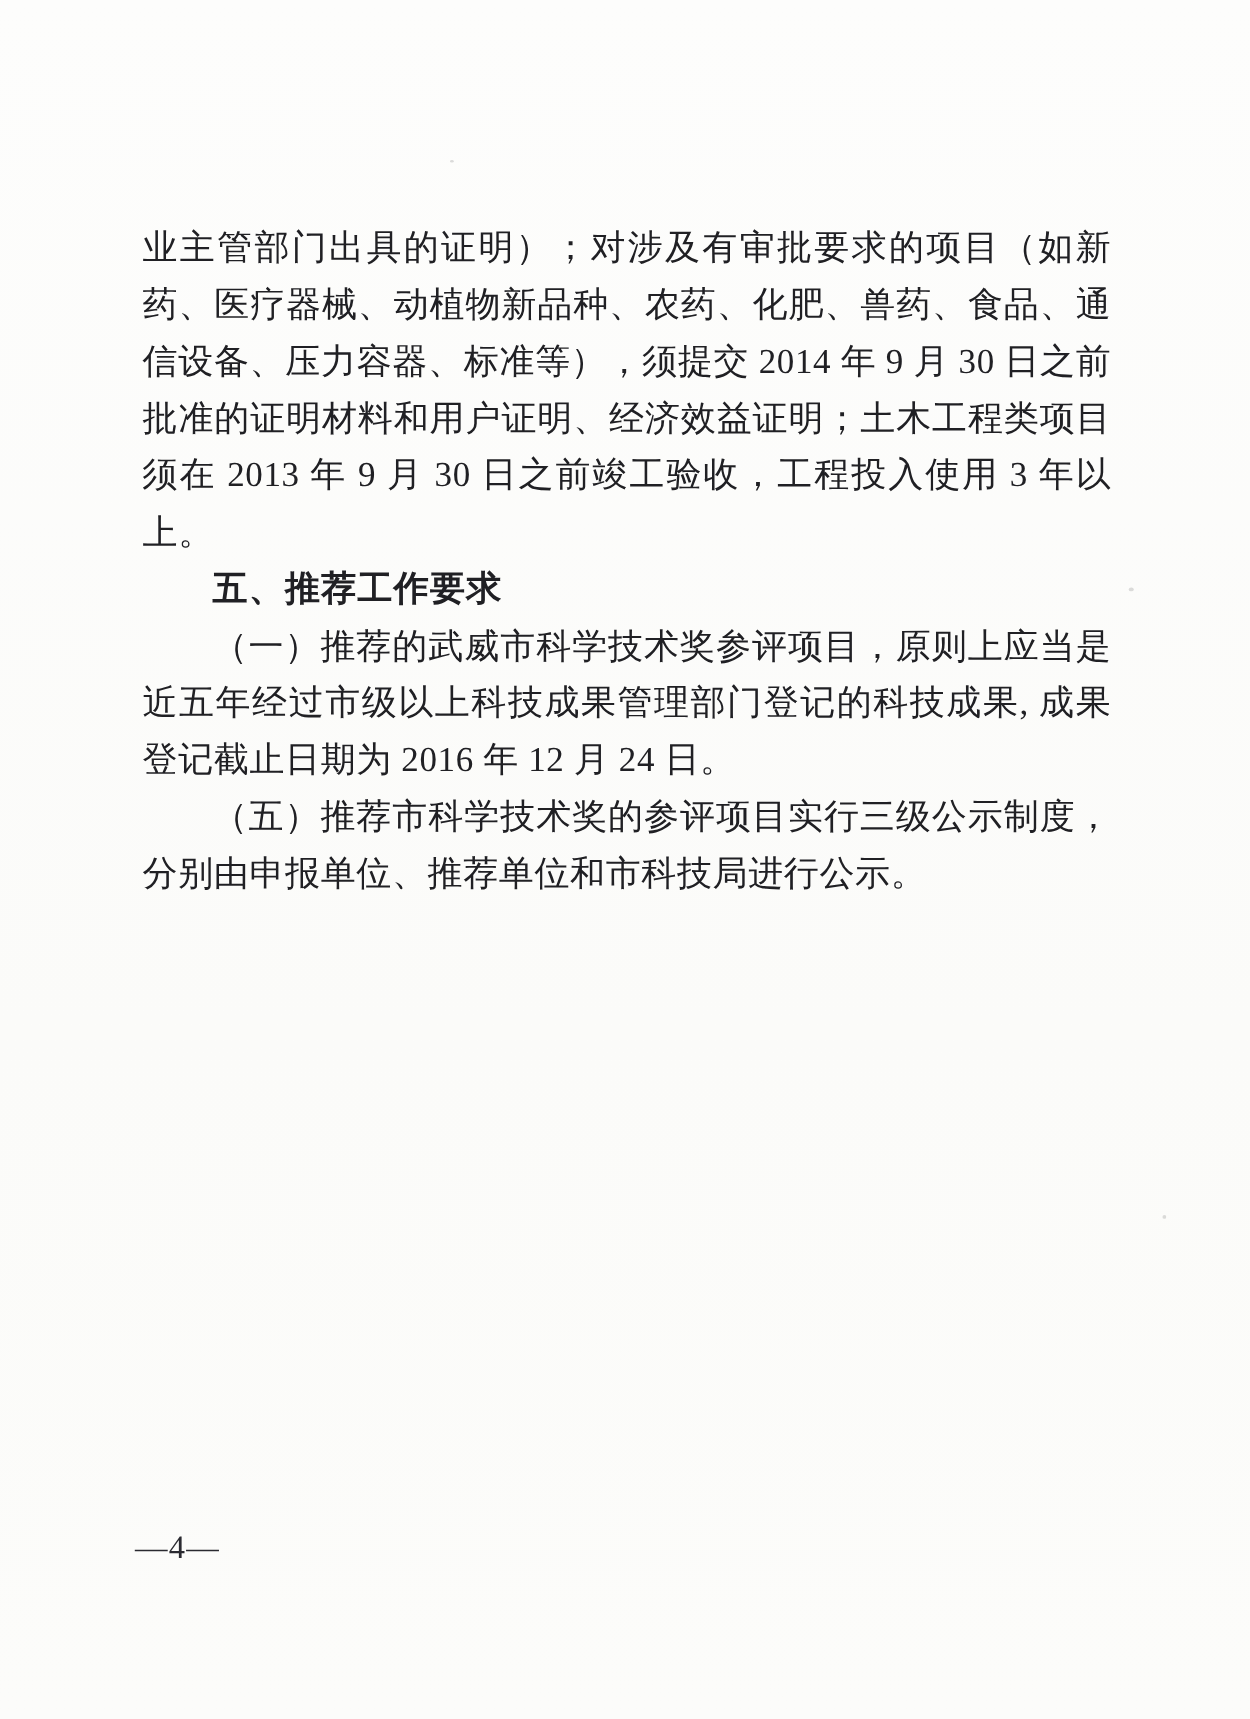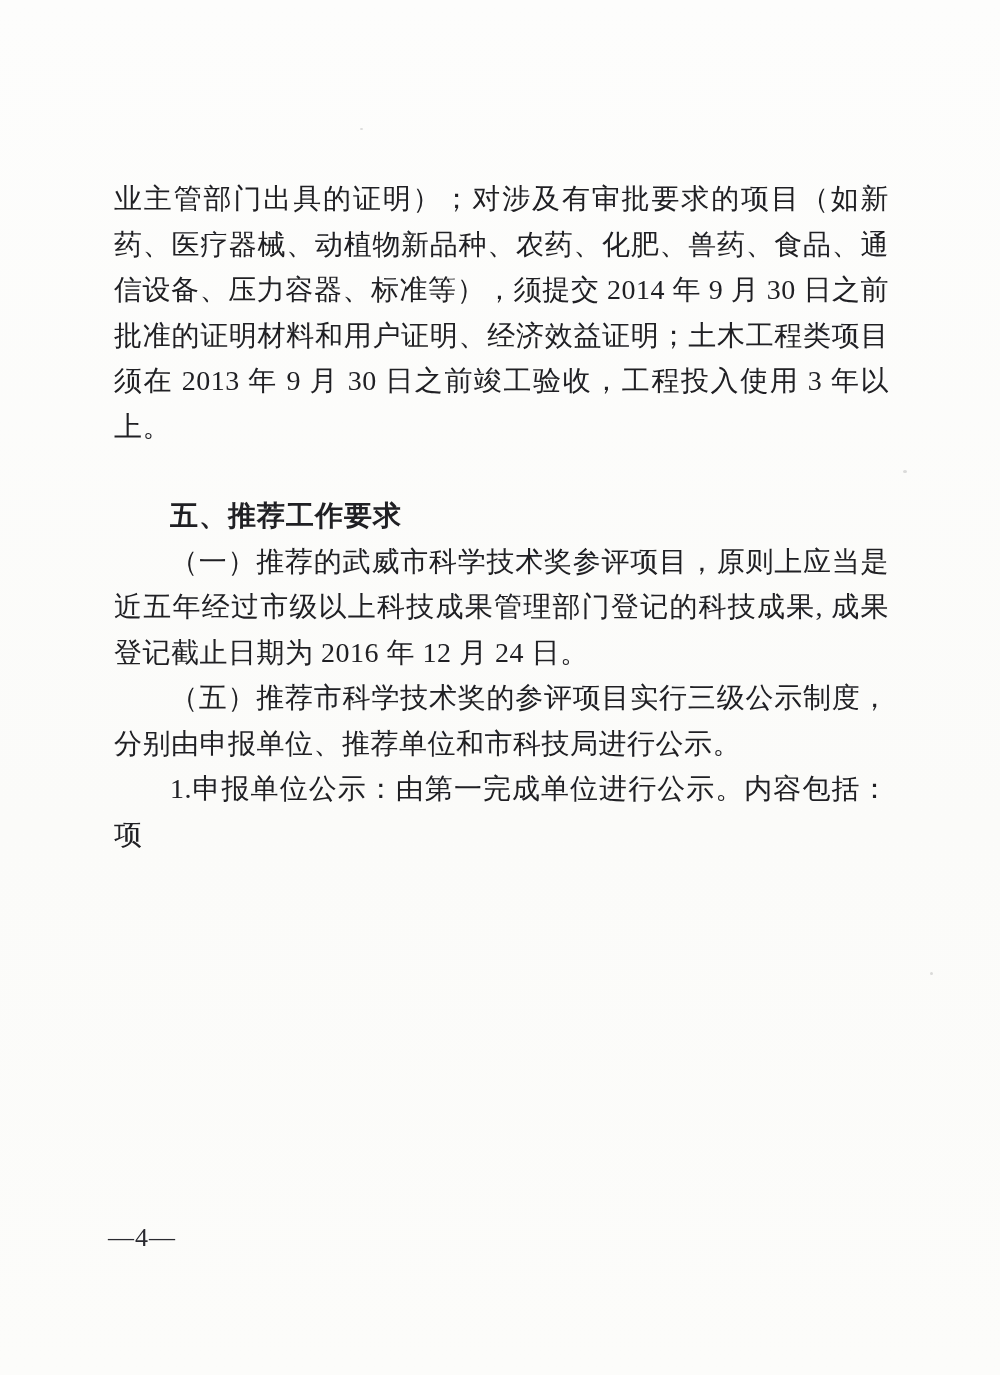--- a/index.html
+++ b/index.html
@@ -38,21 +38,20 @@
     letter-spacing: 0.5px;
     word-break: break-all;
   }
   .para.indent {
     text-indent: 2em;
   }
   .para.heading {
     text-indent: 2em;
     font-weight: 700;
     letter-spacing: 1px;
-    margin-top: 44px;
   }
   .page-number {
     position: absolute;
     left: 108px;
     top: 1222px;
     font-size: 26px;
     line-height: 32px;
     letter-spacing: 1px;
     color: #2a2a30;
     font-family: "Liberation Serif", "DejaVu Serif", serif;
@@ -77,21 +76,20 @@
 
     <p class="para heading">五、推荐工作要求</p>
 
     <p class="para indent">（一）推荐的武威市科学技术奖参评项目，原则上应当是近五年经过市级以上科技成果管理部门登记的科技成果, 成果登记截止日期为 2016 年 12 月 24 日。</p>
 
 
 
 
     <p class="para indent">（五）推荐市科学技术奖的参评项目实行三级公示制度，分别由申报单位、推荐单位和市科技局进行公示。</p>
 
-    <p class="para indent">1.申报单位公示：由第一完成单位进行公示。内容包括：项</p>
   </div>
 
   <div class="page-number">—4—</div>
 
   <div class="speck s1"></div>
   <div class="speck s2"></div>
   <div class="speck s3"></div>
 </div>
 
 </body></html>

